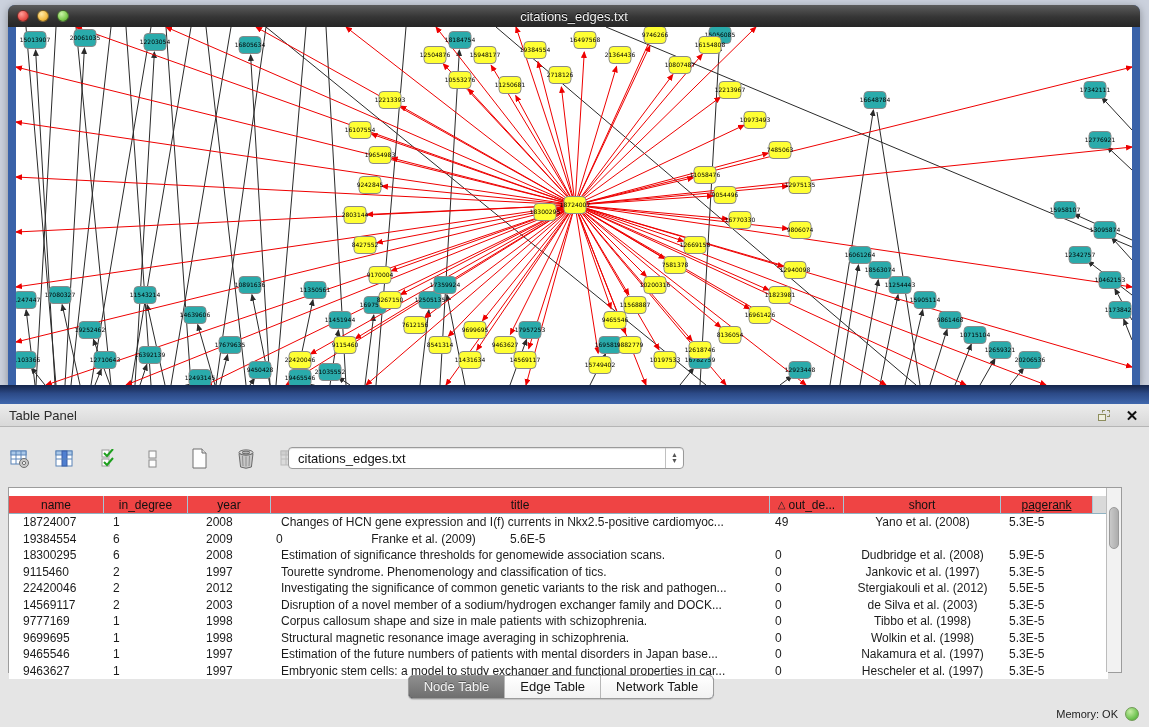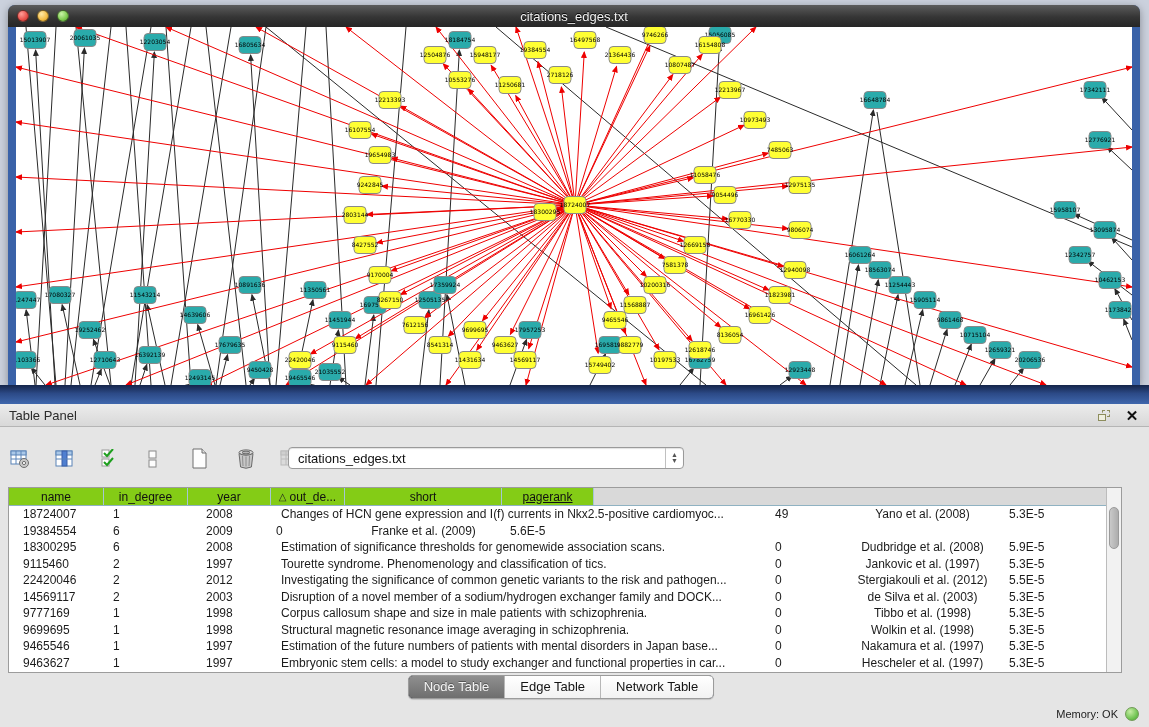--- a/index.html
+++ b/index.html
@@ -51,21 +51,21 @@
   .combo { position:absolute; left:278px; top:3px; width:396px; height:22px; background:#fff;
     border:1px solid #9a9a9a; border-radius:4px; display:flex; align-items:center;
     font-size:13px; color:#111; padding-left:9px; box-shadow:inset 0 1px 1px rgba(0,0,0,.12); }
   .combo .stepper { margin-left:auto; width:18px; height:100%; border-left:1px solid #c0c0c0;
     display:flex; flex-direction:column; align-items:center; justify-content:center; color:#555; }
   .combo .stepper span { font-size:7px; line-height:6px; }
 
   
   .table-wrap { position:absolute; left:8px; top:60px; width:1114px; height:186px;
     background:#fff; border:1px solid #9c9c9c; }
-  .thead { display:flex; height:18px; background:#84cc16; border-bottom:1px solid #8fb2c2; width:1099px; }
+  .thead { display:flex; height:18px; background:#ef4444; border-bottom:1px solid #8fb2c2; width:1099px;margin-top:8px; }
   .th { font-size:12px; color:#111; display:flex; align-items:center; justify-content:center;
     border-right:1px solid #a5c6d6; overflow:hidden; white-space:nowrap; }
   .th .tri { font-size:10px; margin-right:3px; color:#222; }
   .tbody { width:1099px; }
   .trow { display:flex; height:16.5px; align-items:center; background:#fff; }
   .cell { font-size:12px; color:#1b1b1b; overflow:hidden; white-space:nowrap; height:100%;
     display:flex; align-items:center; }
   .cell.name     { padding-left:14px; }
   .cell.in_degree{ padding-left:9px;  }
   .cell.year     { padding-left:18px; }
@@ -750,20 +750,23 @@
     <div class="thead" id="thead">
         <div class="th" style="width: 95px;">
           <span>name</span>
         </div>
         <div class="th" style="width: 84px;">
           <span>in_degree</span>
         </div>
         <div class="th" style="width: 83px;">
           <span>year</span>
         </div>
+        <div class="th" style="width: 499px;">
+          <span>title</span>
+        </div>
         <div class="th" style="width: 74px;">
           <span class="tri">△</span>
           <span>out_de...</span>
         </div>
         <div class="th" style="width: 157px;">
           <span>short</span>
         </div>
         <div class="th" style="width: 92px; text-decoration: underline;">
           <span>pagerank</span>
         </div>

